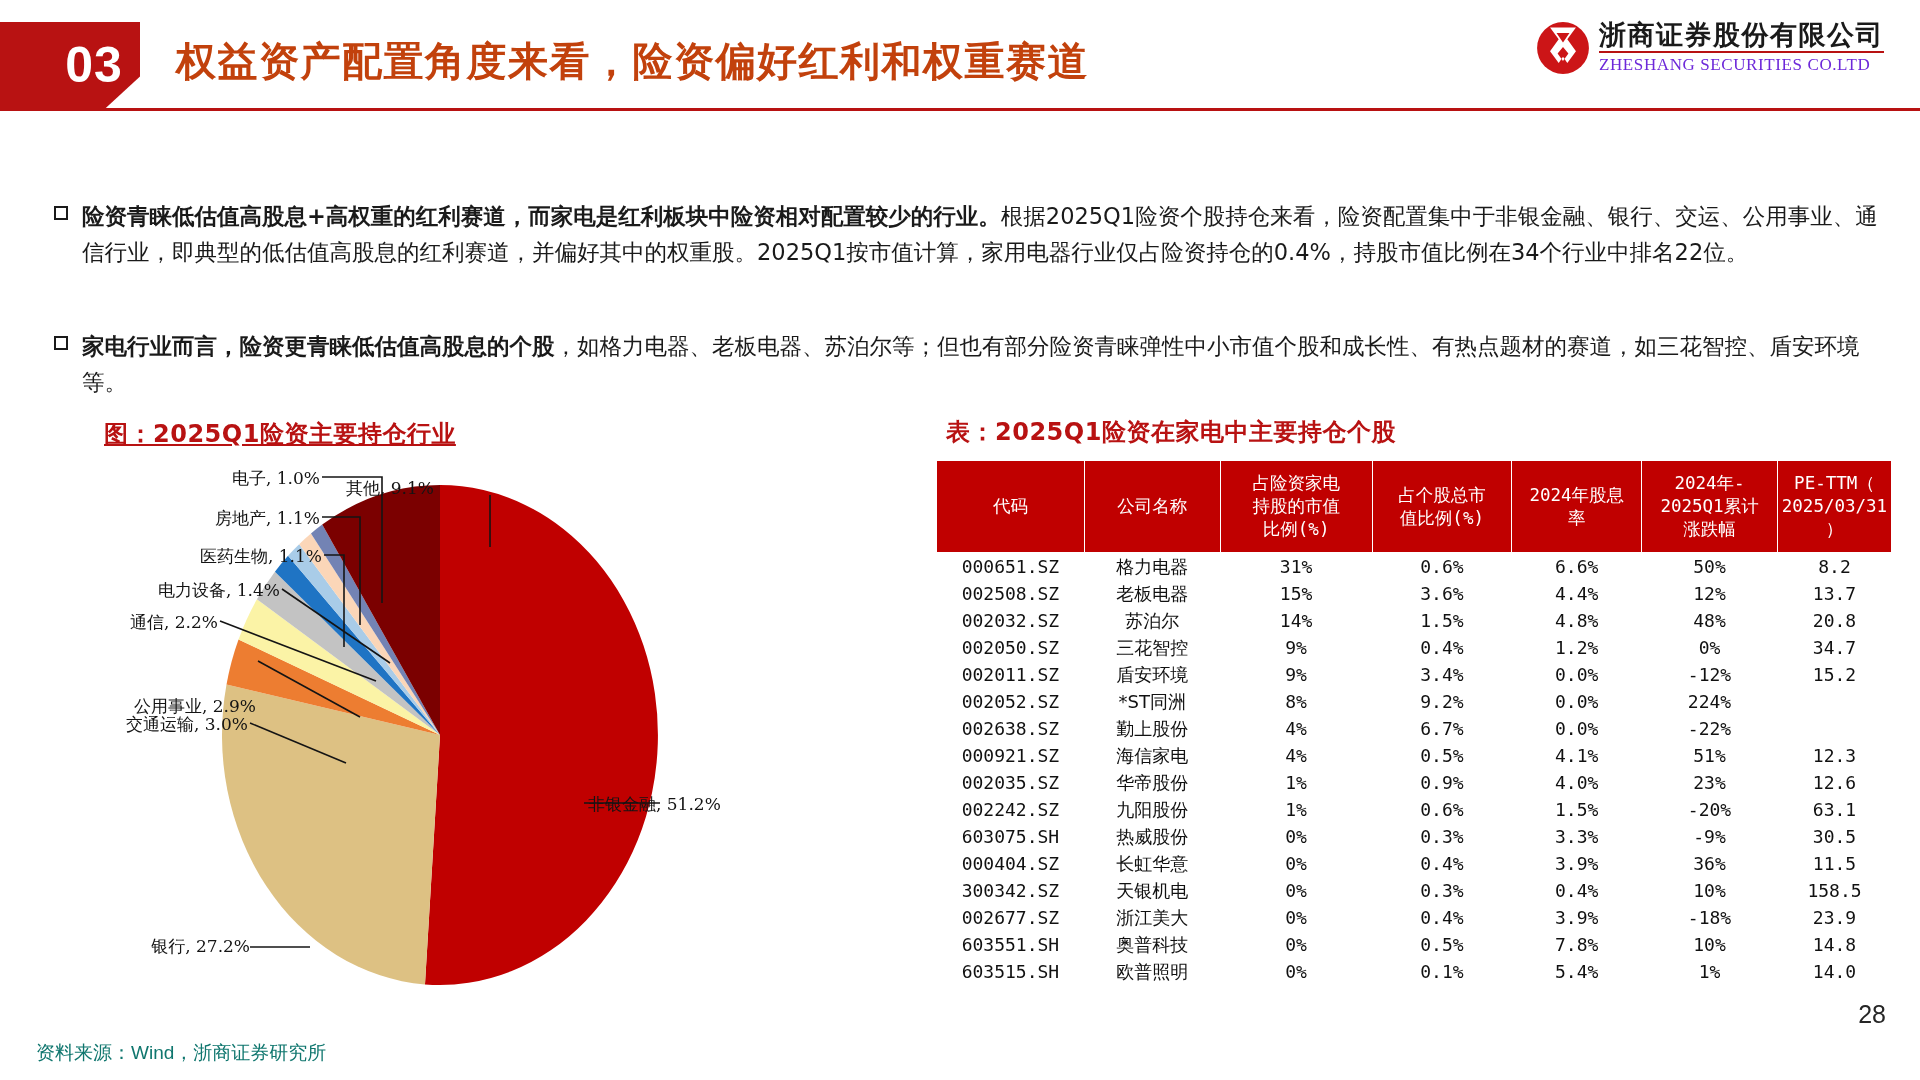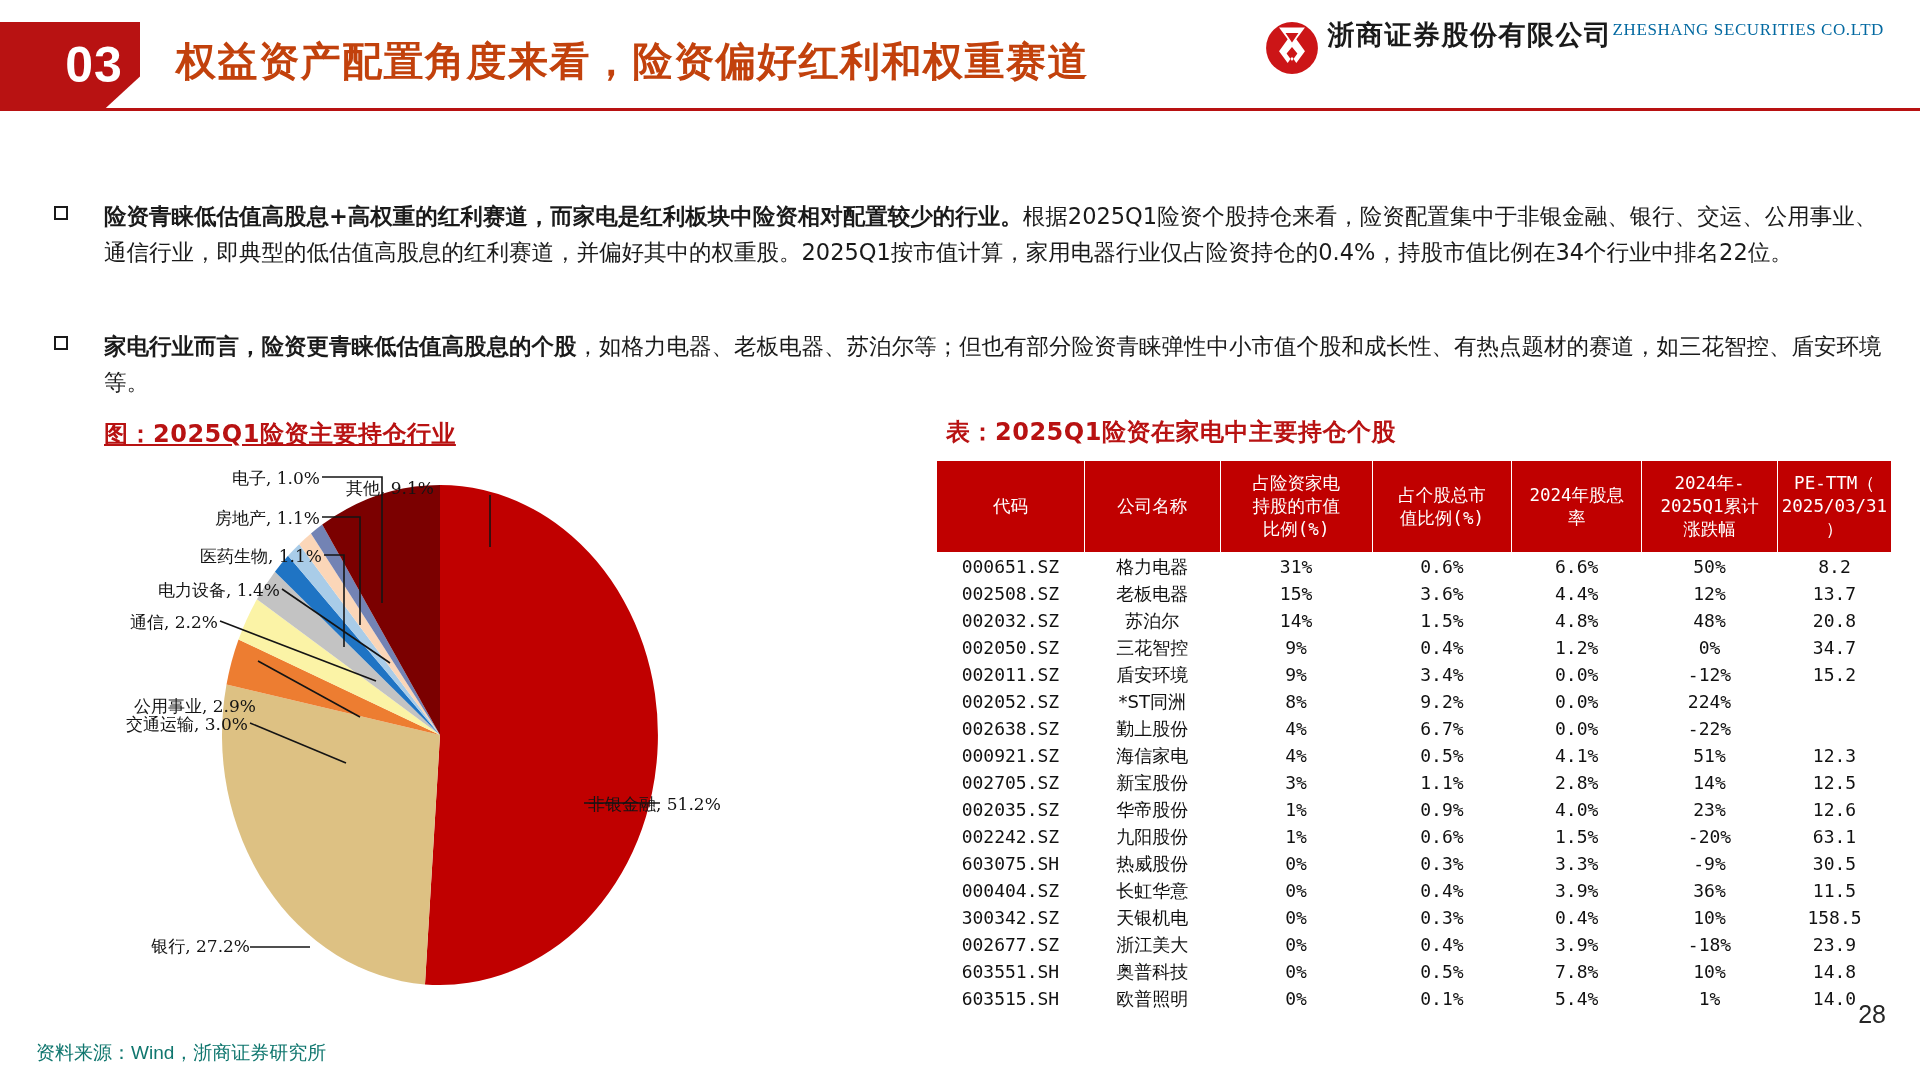--- a/index.html
+++ b/index.html
@@ -42,49 +42,48 @@
     width: 1920px; height: 3px;
     background: #B81212;
   }
 
   
   #logo-block {
     position: absolute; right: 36px; top: 20px;
     display: flex; align-items: flex-start; gap: 9px;
   }
   #logo-mark { width: 54px; height: 54px; flex: none; margin-top: 1px; }
-  #logo-text { display: flex; flex-direction: row; }
+  #logo-text { display: flex; flex-direction: column; }
   #logo-cn {
     font-size: 27px; font-weight: bold; color: #1a1a1a;
     letter-spacing: 1.5px; line-height: 1.12;
     font-family: "DejaVu Serif", "Liberation Serif", serif;
     white-space: nowrap;
   }
   #logo-rule { height: 2px; background: #B81212; margin: 1px 0 2px 0; }
   #logo-en {
-    font-size: 17px; color: #0369a1; letter-spacing: 0.6px;
+    font-size: 17px; color: #6d28d9; letter-spacing: 0.6px;
     font-family: "Liberation Serif", "DejaVu Serif", serif;
     white-space: nowrap;
-    text-align: center;
   }
 
   
   .bullet-row {
     position: absolute;
     display: flex; align-items: flex-start;
     font-size: 22.5px; line-height: 1.62;
     color: #1a1a1a;
     font-family: "DejaVu Sans", "Liberation Sans", sans-serif;
   }
   .bullet-sq {
     width: 14px; height: 14px; flex: none;
     border: 2px solid #1a1a1a;
     margin-right: 14px; margin-top: 8px;
   }
-  .bullet-text { max-width: 1810px; margin-left: 22px; }
+  .bullet-text { max-width: 1810px; }
   .bullet-text b { font-weight: bold; }
   #bullet-1 { left: 54px; top: 198px; width: 1830px; }
   #bullet-2 { left: 54px; top: 328px; width: 1830px; }
 
   
   .section-title {
     position: absolute;
     color: #B81212;
     font-size: 24px; font-weight: bold;
     letter-spacing: 0.5px;
@@ -357,29 +356,20 @@
           <tr>
             <td>000921.SZ</td>
             <td class="name-col">海信家电</td>
             <td>4%</td>
             <td>0.5%</td>
             <td>4.1%</td>
             <td>51%</td>
             <td>12.3</td>
           </tr>
           <tr>
-            <td>002705.SZ</td>
-            <td class="name-col">新宝股份</td>
-            <td>3%</td>
-            <td>1.1%</td>
-            <td>2.8%</td>
-            <td>14%</td>
-            <td>12.5</td>
-          </tr>
-          <tr>
             <td>002035.SZ</td>
             <td class="name-col">华帝股份</td>
             <td>1%</td>
             <td>0.9%</td>
             <td>4.0%</td>
             <td>23%</td>
             <td>12.6</td>
           </tr>
           <tr>
             <td>002242.SZ</td>

